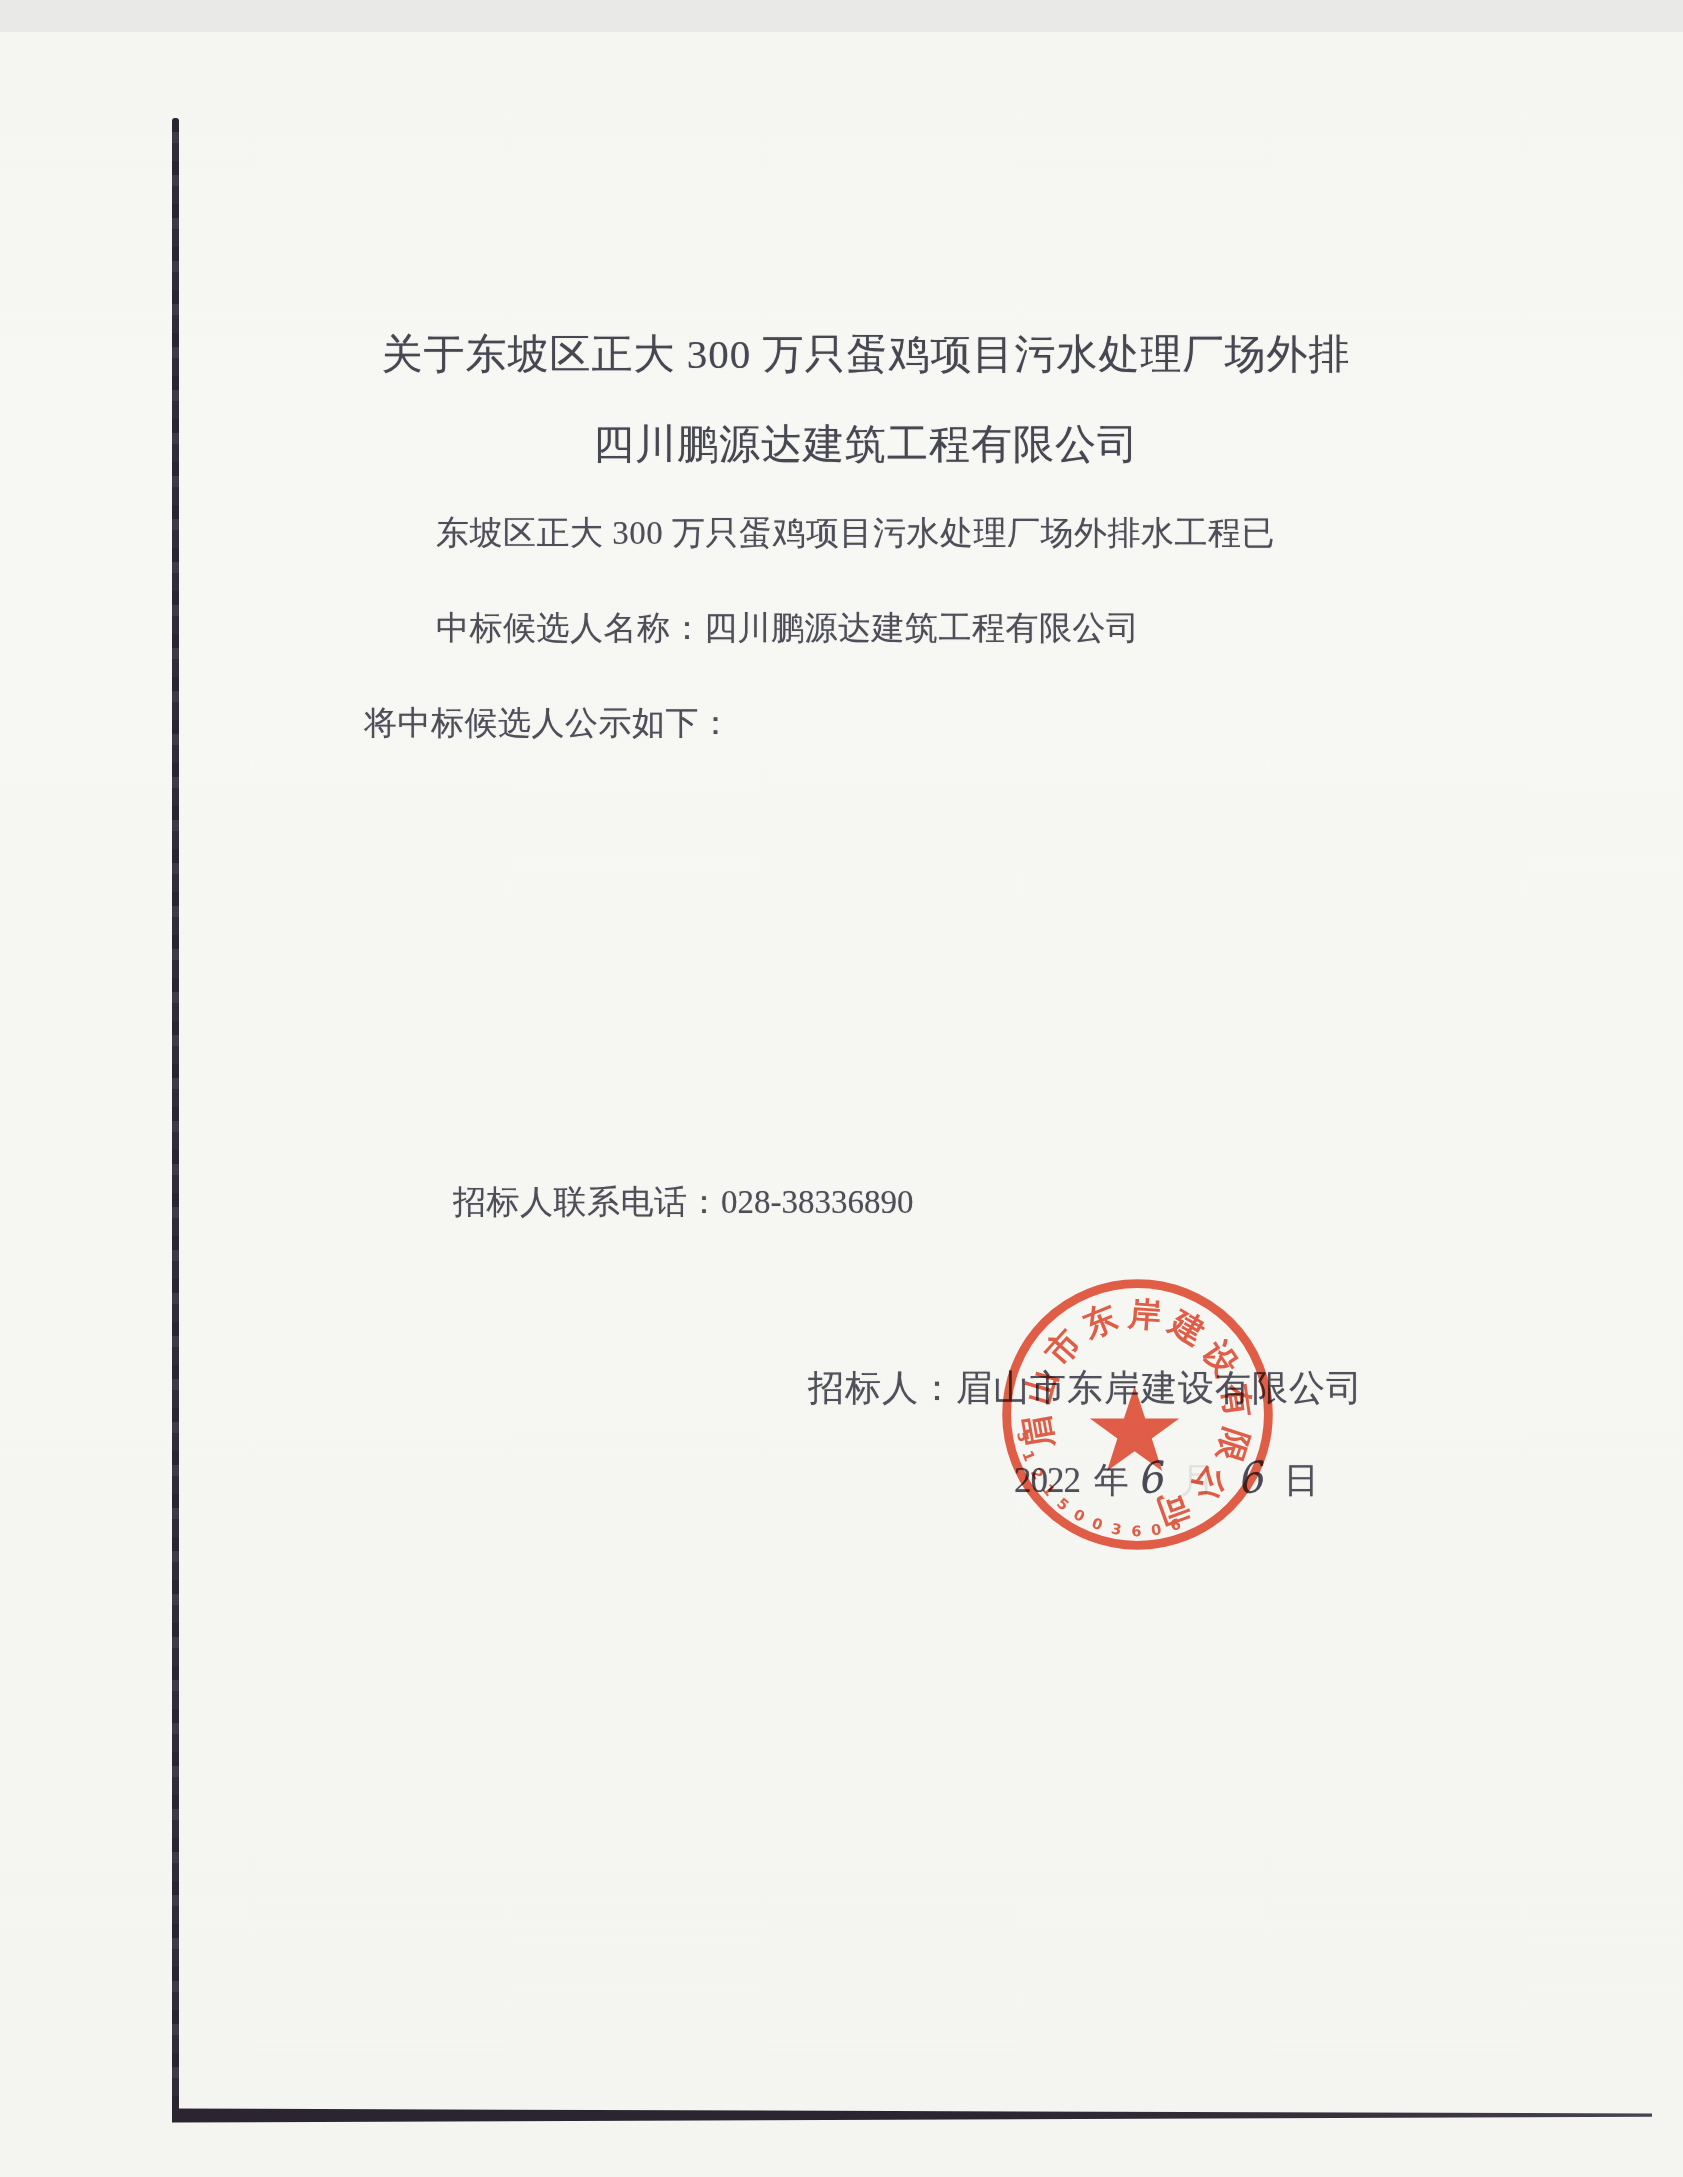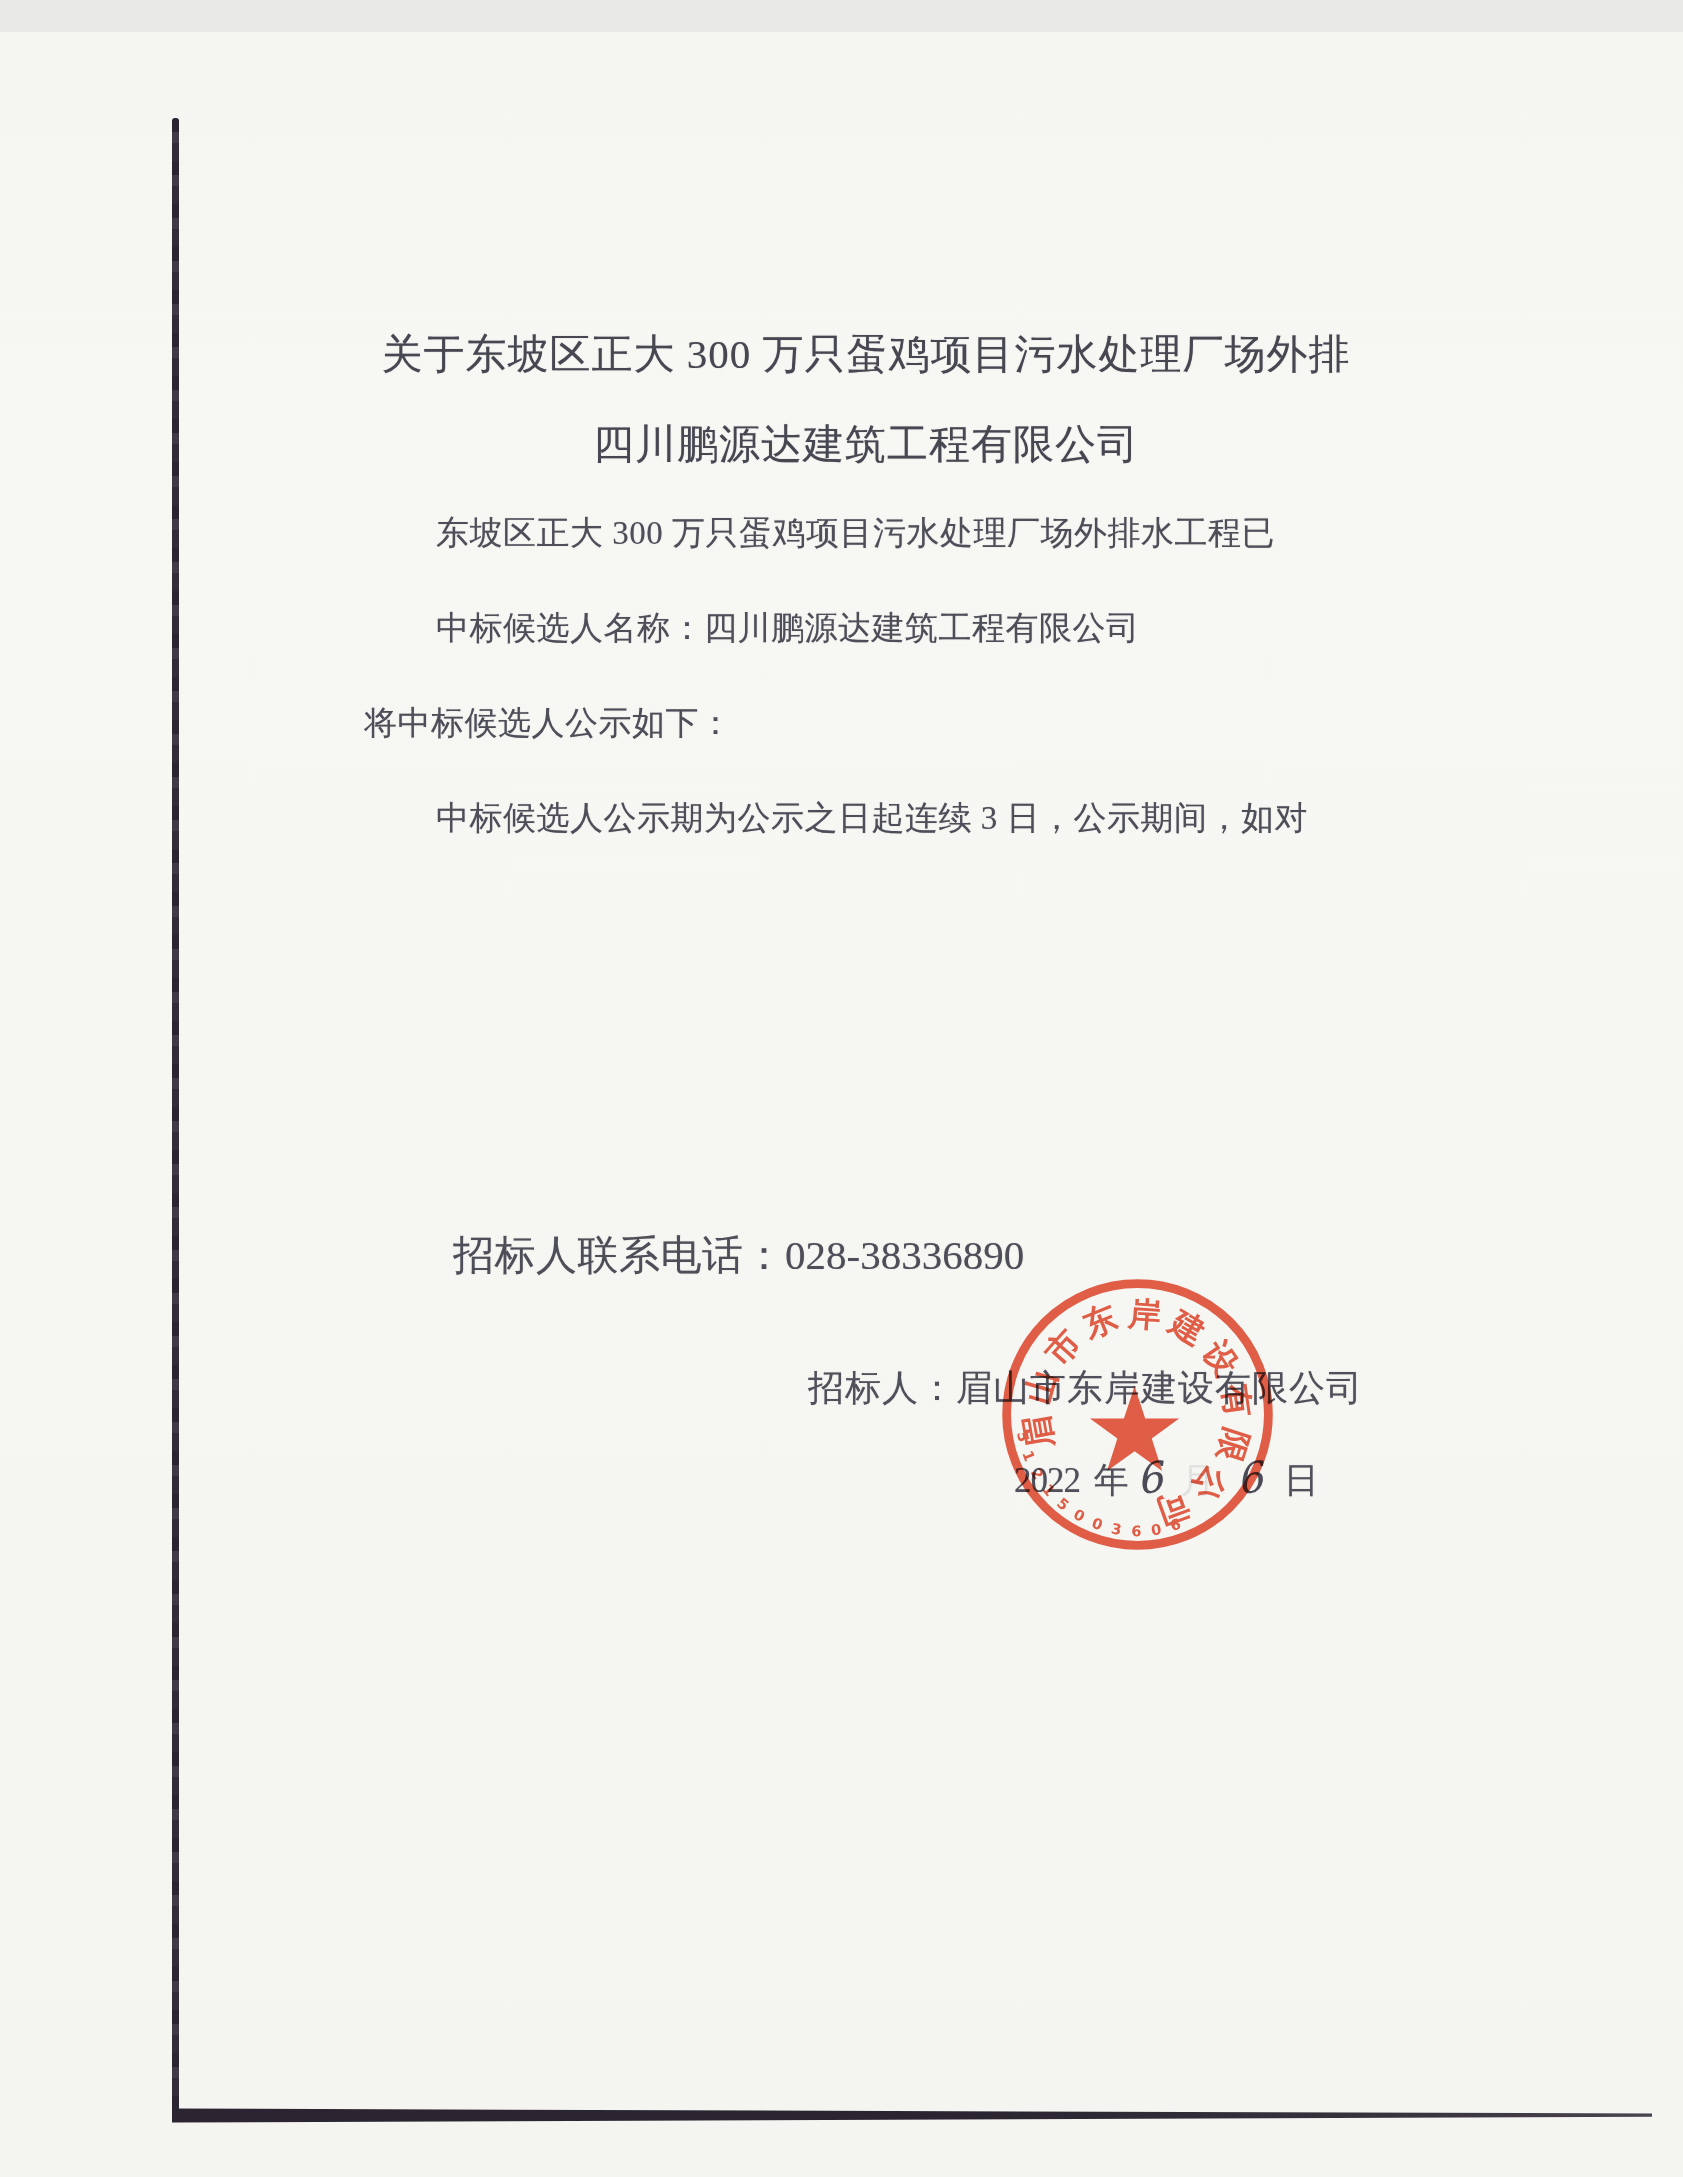--- a/index.html
+++ b/index.html
@@ -15,21 +15,21 @@
     clip-path:polygon(0 10%,100% 42%,100% 62%,0 100%);}
   
   .title{position:absolute;left:195px;top:277px;width:1342px;text-align:center;
     font-size:41px;line-height:90px;color:#474752;letter-spacing:1px;
     text-shadow:0 0 1px rgba(70,70,85,.45);}
   .bodyblock{position:absolute;left:364px;top:454px;width:985px;
     font-size:33px;line-height:95px;color:#4e4e59;letter-spacing:0.5px;
     text-shadow:0 0 1px rgba(75,75,90,.4);}
   .bodyline{white-space:nowrap;height:95px;}
   .indent{padding-left:72px;}
-  .phone{position:absolute;left:386px;top:1176px;font-size:41px;line-height:95px;
+  .phone{position:absolute;left:386px;top:1123px;font-size:33px;line-height:95px;
     color:#4e4e59;letter-spacing:0.5px;white-space:nowrap;padding-left:67px;
     text-shadow:0 0 1px rgba(75,75,90,.4);}
   .phone .num{font-family:"Liberation Serif",serif;letter-spacing:0;}
   .sig{position:absolute;left:808px;top:1334px;font-size:36px;line-height:45px;
     color:#50505b;letter-spacing:1px;white-space:nowrap;
     text-shadow:0 0 1px rgba(75,75,90,.4);}
   .dateline{position:absolute;left:1014px;top:1422px;display:inline-flex;
     align-items:baseline;font-size:35px;color:#50505b;white-space:nowrap;
     text-shadow:0 0 1px rgba(75,75,90,.4);}
   .dateline .yr{letter-spacing:-1px;}
@@ -55,21 +55,20 @@
 
   <div class="title">
     <div>关于东坡区正大 300 万只蛋鸡项目污水处理厂场外排</div>
     <div>四川鹏源达建筑工程有限公司</div>
   </div>
 
   <div class="bodyblock">
     <div class="bodyline indent">东坡区正大 300 万只蛋鸡项目污水处理厂场外排水工程已</div>
     <div class="bodyline indent">中标候选人名称：四川鹏源达建筑工程有限公司</div>
     <div class="bodyline">将中标候选人公示如下：</div>
-    <div class="bodyline indent">中标候选人公示期为公示之日起连续 3 日，公示期间，如对</div>
   </div>
 
   <div class="phone">
     <span>招标人联系电话：</span><span class="num">028-38336890</span>
   </div>
 
   <div class="sig">
     <span>招标人：</span><span>眉山市东岸建设有限公司</span>
   </div>
 

